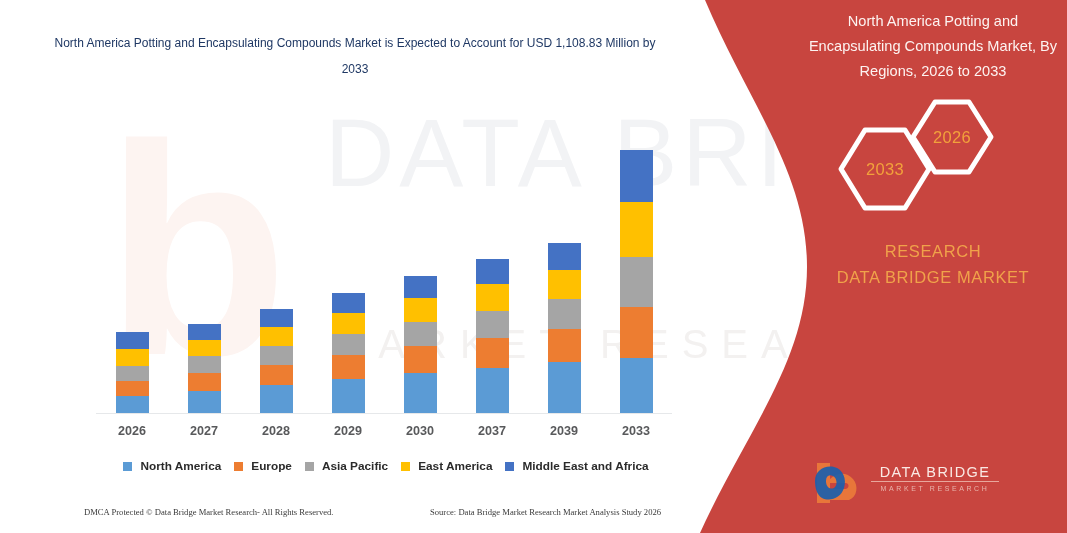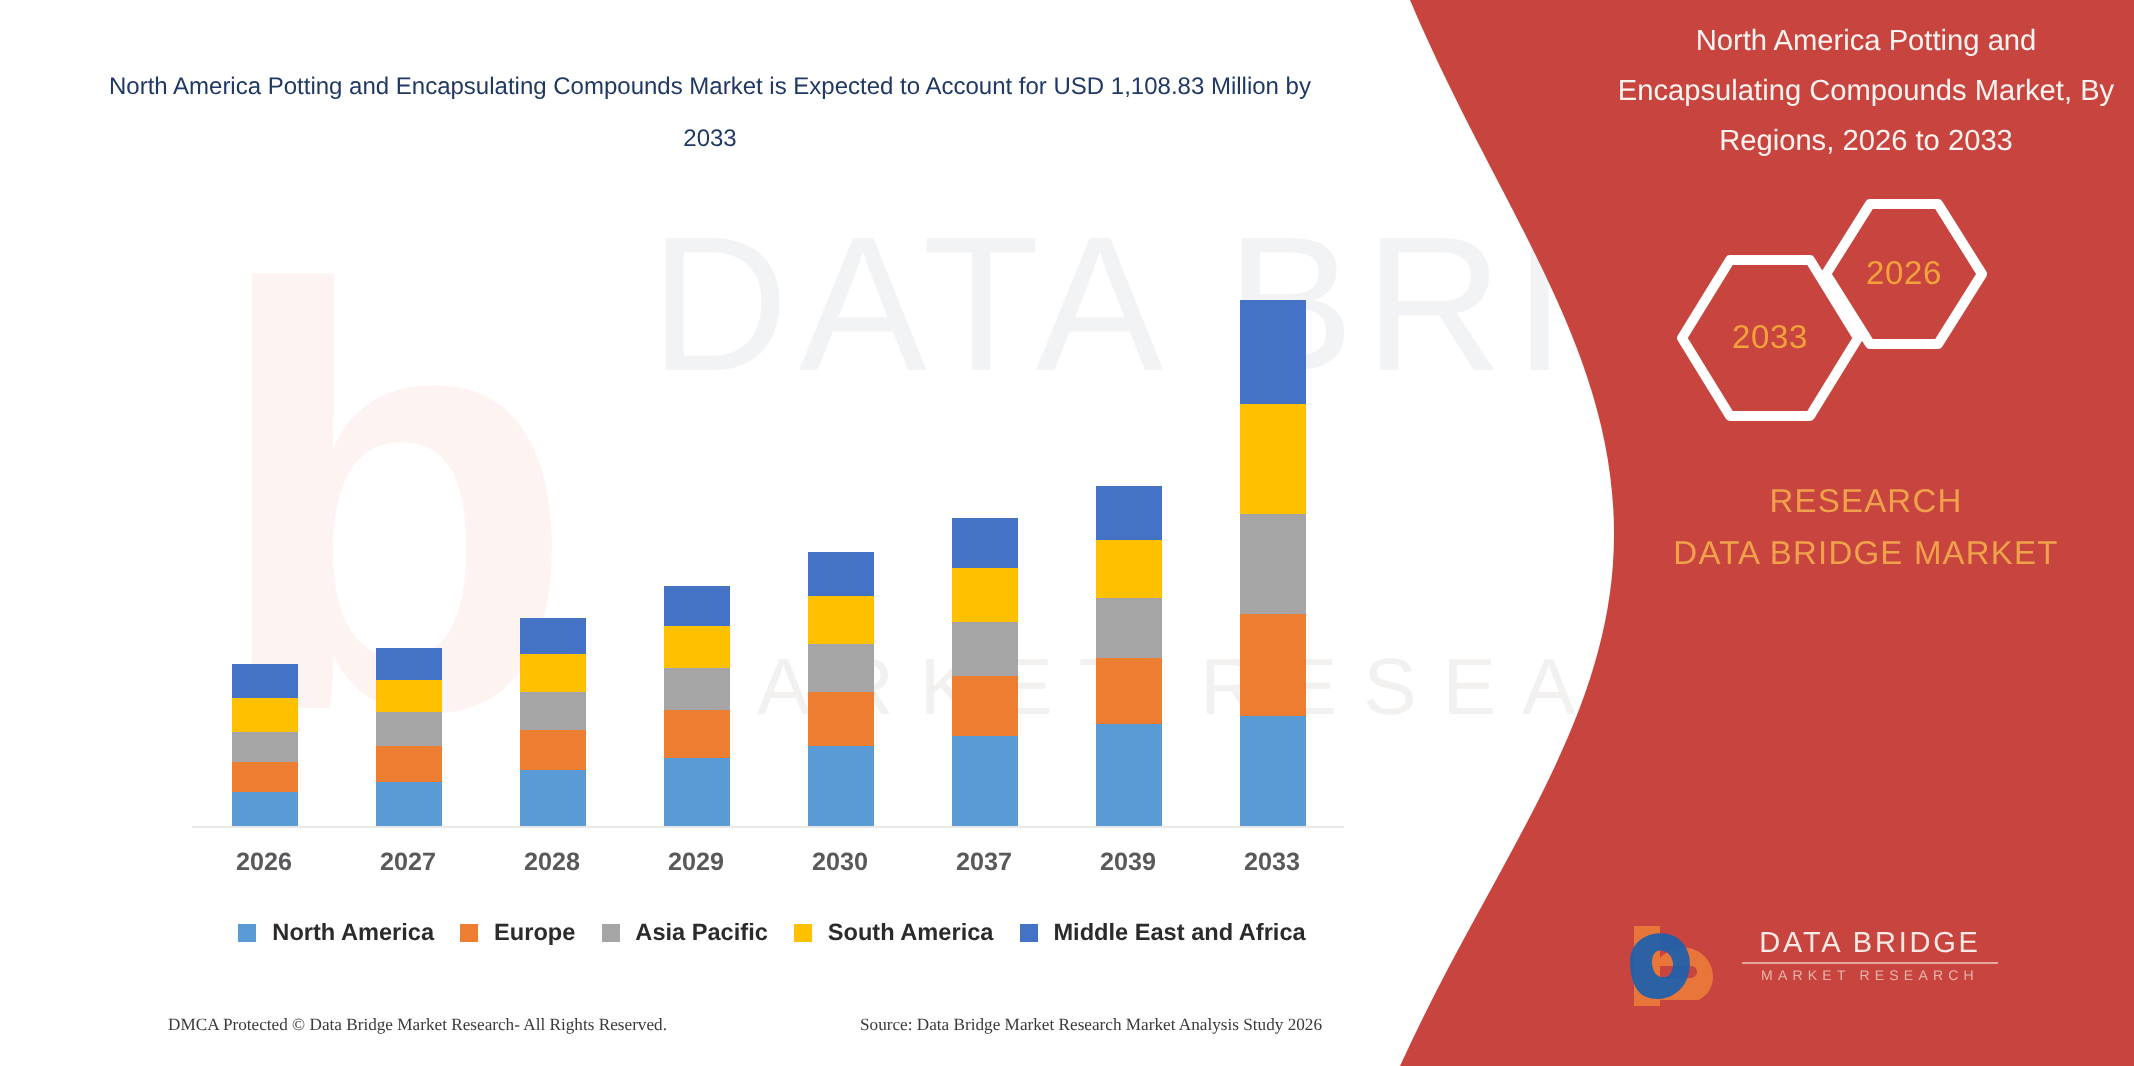--- a/index.html
+++ b/index.html
@@ -269,21 +269,21 @@
         <div class="legend-item">
           <span class="swatch" style="background: rgb(237, 125, 49);"></span>
           <span class="legend-label">Europe</span>
         </div>
         <div class="legend-item">
           <span class="swatch" style="background: rgb(165, 165, 165);"></span>
           <span class="legend-label">Asia Pacific</span>
         </div>
         <div class="legend-item">
           <span class="swatch" style="background: rgb(255, 192, 0);"></span>
-          <span class="legend-label">South America</span>
+          <span class="legend-label">East America</span>
         </div>
         <div class="legend-item">
           <span class="swatch" style="background: rgb(68, 114, 196);"></span>
           <span class="legend-label">Middle East and Africa</span>
         </div>
       </div>
 
     <div class="footer">
       <div class="f1">DMCA Protected © Data Bridge Market Research-  All Rights Reserved.</div>
       <div class="f2">Source: Data Bridge Market Research  Market Analysis Study 2026</div>

